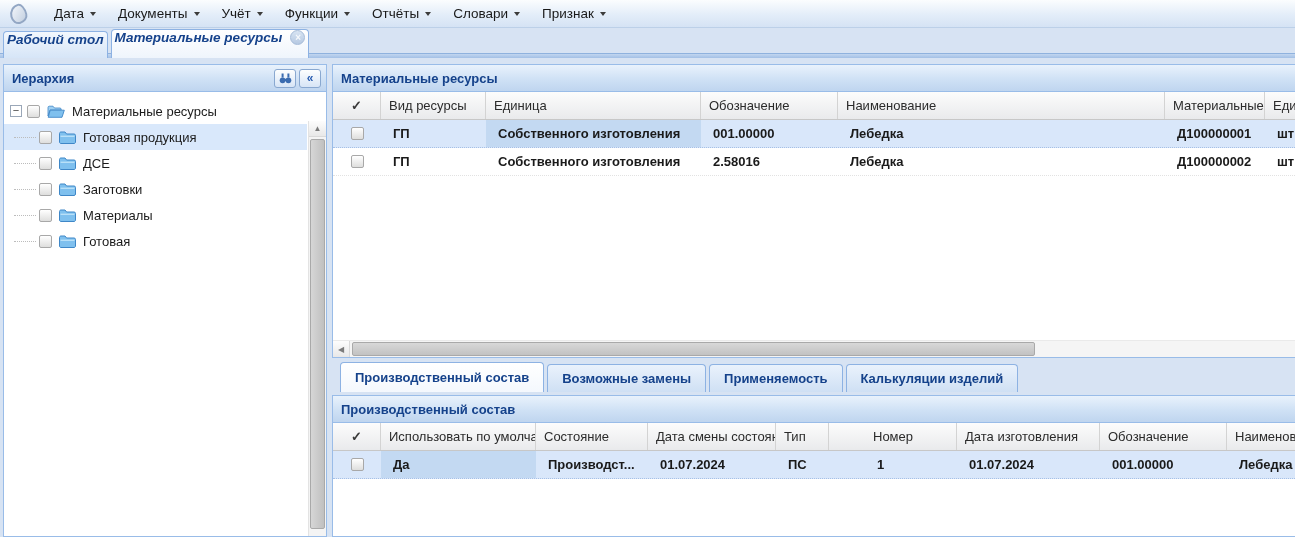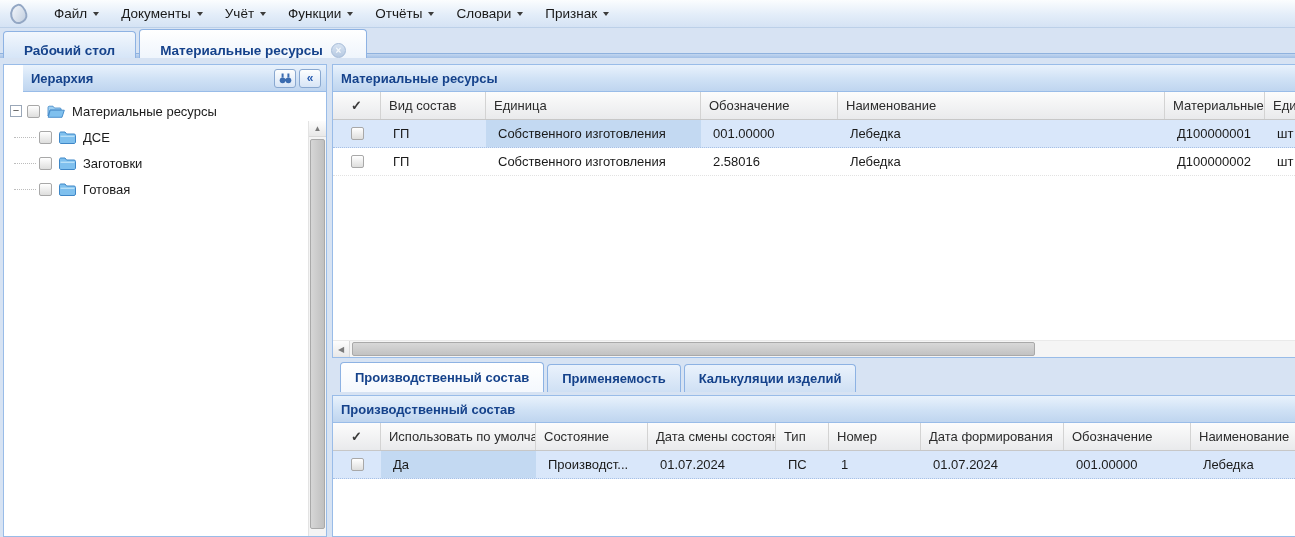--- a/index.html
+++ b/index.html
@@ -13,39 +13,39 @@
   .logo::before { content:""; position:absolute; inset:0; border:2px solid #93a7c4;
                   background:linear-gradient(135deg,#f4f7fb,#c2cfe0);
                   border-radius:60% 40% 55% 45% / 55% 60% 40% 45%; transform:rotate(-14deg); }
   .menu-item { display:flex; align-items:center; gap:6px; padding:4px 10px; font-size:13.5px; cursor:default; }
   .caret { width:0; height:0; border-left:3.5px solid transparent; border-right:3.5px solid transparent; border-top:4px solid #3c3c3c; }
 
   
   .tabbar { height:30px; background:#d7e3f3; position:relative; display:flex; align-items:flex-end; padding-left:3px; gap:3px; }
   .tabbar::after { content:""; position:absolute; left:0; right:0; bottom:0; height:4px;
                    background:linear-gradient(#c2d6f0,#a3c0e6); border-top:1px solid #8fb2de; z-index:0; }
-  .tab { position:relative; z-index:1; height:27px; display:flex; align-items:flex-end; gap:8px; padding:0 20px;
+  .tab { position:relative; z-index:1; height:27px; display:flex; align-items:flex-start; gap:8px; padding:0 3px;
          border:1px solid #8db2e3; border-bottom:none; border-radius:4px 4px 0 0;
-         background:linear-gradient(#f2f7fd,#d6e5f7); color:#15428b; font-weight:bold; font-size:13.5px; }
+         background:linear-gradient(#f2f7fd,#d6e5f7); color:#15428b; font-weight:bold; font-size:13.5px;font-style:italic; }
   .tab.active { background:linear-gradient(#ffffff,#eff5fc); height:29px; }
   .tab-close { width:15px; height:15px; border-radius:8px; border:1px solid #a5bbd8; color:#f6f9fc;
                background:linear-gradient(#d8e4f2,#b6c9e2); font-size:10px; line-height:13px; text-align:center; font-weight:bold; }
 
   
   .content { position:absolute; top:64px; left:0; bottom:0; width:1345px; }
   .panel-header { height:27px; background:linear-gradient(#e9f2fc,#cfe1f5 55%,#bfd5ef);
                   border-bottom:1px solid #99bce8; display:flex; align-items:center;
                   padding:0 5px 0 8px; color:#15428b; font-weight:bold; }
   .panel-header .spacer { flex:1; }
   .tool-btn { width:22px; height:19px; border:1px solid #89a8d0; border-radius:3px; margin-left:3px;
               background:linear-gradient(#fdfefe,#d7e5f6); display:flex; align-items:center; justify-content:center;
               color:#2a5db0; font-weight:bold; font-size:12px; line-height:1; }
 
   
-  .tree-panel { position:absolute; left:3px; top:0; bottom:0; width:324px; border:1px solid #99bce8; background:#fff;padding-left:19px; }
+  .tree-panel { position:absolute; left:3px; top:0; bottom:0; width:324px; border:1px solid #99bce8; background:#fff; }
   .tree-body { position:absolute; top:28px; left:0; right:0; bottom:0; padding-top:5px; background:#fff; }
   .tree-row { height:26px; display:flex; align-items:center; padding-left:6px; margin-right:19px; }
   .tree-row.child { padding-left:10px; }
   .tree-row.selected { background:#d9e8fb; }
   .expander { width:12px; height:12px; border:1px solid #9aa7b8; background:#fff; color:#444;
               font-size:11px; line-height:9px; text-align:center; margin-right:5px; flex:none; }
   .cb { width:13px; height:13px; border:1px solid #a8a8a8; border-radius:2px;
         background:linear-gradient(#ffffff,#dededd); flex:none; }
   .tree-row .cb { margin-right:7px; }
   .connector { width:22px; border-top:1px dotted #bcbcbc; margin-right:3px; flex:none; }
@@ -60,29 +60,29 @@
   
   .right { position:absolute; left:332px; top:0; bottom:0; width:1010px; }
   .main-grid-panel { position:absolute; top:0; left:0; right:0; height:294px; border:1px solid #99bce8; background:#fff; }
   .grid-hrow { display:flex; height:28px; background:linear-gradient(#fcfcfc,#e9eaec); border-bottom:1px solid #c7c7c7; }
   .gh { border-right:1px solid #d3d3d3; display:flex; align-items:center; padding:0 8px;
         color:#2b2b2b; overflow:hidden; white-space:nowrap; }
   .center { justify-content:center; padding:0; }
   .grid-row { display:flex; height:28px; background:#fff; }
   .grid-row.selected { background:#d9e7fa; border-bottom:1px dotted #a6c0e6; }
   .grid-row.plain { border-bottom:1px dotted #e2e2e2; }
-  .gc { display:flex; align-items:center; padding:12px 12px; overflow:hidden; white-space:nowrap; }
+  .gc { display:flex; align-items:center; padding:12px 12px; overflow:hidden; white-space:nowrap;font-weight:bold; }
   .gc.focused { background:#c3d9f2; }
   .checkglyph { color:#3a3a3a; font-weight:bold; font-size:13px; }
 
   .c0{width:48px;flex:none;} .c1{width:105px;flex:none;} .c2{width:215px;flex:none;}
   .c3{width:137px;flex:none;} .c4{width:327px;flex:none;} .c5{width:100px;flex:none;}
   .c6{flex:1;min-width:140px;}
   .b0{width:48px;flex:none;} .b1{width:155px;flex:none;} .b2{width:112px;flex:none;}
-  .b3{width:128px;flex:none;} .b4{width:53px;flex:none;} .b5{width:92px;flex:none;}
+  .b3{width:128px;flex:none;} .b4{width:53px;flex:none;} .b5{width:92px;flex:none;margin-left:36px;}
   .b6{width:143px;flex:none;} .b7{width:127px;flex:none;} .b8{flex:1;min-width:180px;}
 
   .hscroll { position:absolute; left:0; right:0; bottom:0; height:17px; background:#f5f5f5; border-top:1px solid #eaeaea; }
   .hscroll .left { position:absolute; left:0; top:0; width:17px; height:16px; display:flex; align-items:center; justify-content:center;
                    font-size:8px; color:#7b7b7b; background:linear-gradient(#fdfdfd,#e8e8e8); border-right:1px solid #d9d9d9; }
   .hscroll .thumb { position:absolute; left:19px; top:1px; width:683px; height:14px;
                     background:linear-gradient(#d8d8d8,#c2c2c2); border:1px solid #a9a9a9; border-radius:2px; }
 
   .subtabs { position:absolute; top:298px; left:0; right:0; height:30px; display:flex; align-items:flex-end; gap:3px; padding-left:8px; }
   .subtab { height:28px; display:flex; align-items:center; padding:0 14px; white-space:nowrap;
@@ -93,21 +93,21 @@
   .bottom-panel { position:absolute; top:331px; left:0; right:0; bottom:0; border:1px solid #99bce8; background:#fff; }
 </style>
 </head>
 <body>
 
 <div>
 
   <div class="menubar">
     <span class="logo"></span>
     <div class="menu-item">
-        <span>Файл</span>
+        <span>Дата</span>
         <i class="caret"></i>
       </div>
     <div class="menu-item">
         <span>Документы</span>
         <i class="caret"></i>
       </div>
     <div class="menu-item">
         <span>Учёт</span>
         <i class="caret"></i>
       </div>
@@ -161,20 +161,29 @@
         <div class="tree-row">
           <span class="expander">−</span>
           <span class="cb"></span>
           <svg class="folder-svg" width="18" height="13" viewBox="0 0 18 13">
             <path d="M1 2.5 C1 1.8 1.5 1.2 2.2 1.2 H6 L7.5 3 H13 C13.7 3 14.2 3.6 14.2 4.3 V5 H3 L1 11 Z" fill="#9fd0f2" stroke="#3f87c7" stroke-width="0.8"></path>
             <path d="M3.2 5.2 H17.3 L15 12.3 H1.2 Z" fill="#7fc0ee" stroke="#3f87c7" stroke-width="0.9"></path>
           </svg>
           <span>Материальные ресурсы</span>
         </div>
 
+        <div class="tree-row child selected">
+          <span class="connector"></span>
+          <span class="cb"></span>
+          <svg class="folder-svg" width="17" height="13" viewBox="0 0 17 13">
+            <path d="M0.5 2.5 C0.5 1.7 1.1 1 1.9 1 H6 L7.6 3 H15.1 C15.9 3 16.5 3.6 16.5 4.4 V11 C16.5 11.8 15.9 12.5 15.1 12.5 H1.9 C1.1 12.5 0.5 11.8 0.5 11 Z" fill="#7fc0ee" stroke="#3f87c7"></path>
+            <path d="M1.5 4.6 H15.5 V6 H1.5 Z" fill="#b9e0f8"></path>
+          </svg>
+          <span>Готовая продукция</span>
+        </div>
 
         <div class="tree-row child">
           <span class="connector"></span>
           <span class="cb"></span>
           <svg class="folder-svg" width="17" height="13" viewBox="0 0 17 13">
             <path d="M0.5 2.5 C0.5 1.7 1.1 1 1.9 1 H6 L7.6 3 H15.1 C15.9 3 16.5 3.6 16.5 4.4 V11 C16.5 11.8 15.9 12.5 15.1 12.5 H1.9 C1.1 12.5 0.5 11.8 0.5 11 Z" fill="#7fc0ee" stroke="#3f87c7"></path>
             <path d="M1.5 4.6 H15.5 V6 H1.5 Z" fill="#b9e0f8"></path>
           </svg>
           <span>ДСЕ</span>
         </div>
@@ -182,20 +191,29 @@
         <div class="tree-row child">
           <span class="connector"></span>
           <span class="cb"></span>
           <svg class="folder-svg" width="17" height="13" viewBox="0 0 17 13">
             <path d="M0.5 2.5 C0.5 1.7 1.1 1 1.9 1 H6 L7.6 3 H15.1 C15.9 3 16.5 3.6 16.5 4.4 V11 C16.5 11.8 15.9 12.5 15.1 12.5 H1.9 C1.1 12.5 0.5 11.8 0.5 11 Z" fill="#7fc0ee" stroke="#3f87c7"></path>
             <path d="M1.5 4.6 H15.5 V6 H1.5 Z" fill="#b9e0f8"></path>
           </svg>
           <span>Заготовки</span>
         </div>
 
+        <div class="tree-row child">
+          <span class="connector"></span>
+          <span class="cb"></span>
+          <svg class="folder-svg" width="17" height="13" viewBox="0 0 17 13">
+            <path d="M0.5 2.5 C0.5 1.7 1.1 1 1.9 1 H6 L7.6 3 H15.1 C15.9 3 16.5 3.6 16.5 4.4 V11 C16.5 11.8 15.9 12.5 15.1 12.5 H1.9 C1.1 12.5 0.5 11.8 0.5 11 Z" fill="#7fc0ee" stroke="#3f87c7"></path>
+            <path d="M1.5 4.6 H15.5 V6 H1.5 Z" fill="#b9e0f8"></path>
+          </svg>
+          <span>Материалы</span>
+        </div>
 
         <div class="tree-row child">
           <span class="connector"></span>
           <span class="cb"></span>
           <svg class="folder-svg" width="17" height="13" viewBox="0 0 17 13">
             <path d="M0.5 2.5 C0.5 1.7 1.1 1 1.9 1 H6 L7.6 3 H15.1 C15.9 3 16.5 3.6 16.5 4.4 V11 C16.5 11.8 15.9 12.5 15.1 12.5 H1.9 C1.1 12.5 0.5 11.8 0.5 11 Z" fill="#7fc0ee" stroke="#3f87c7"></path>
             <path d="M1.5 4.6 H15.5 V6 H1.5 Z" fill="#b9e0f8"></path>
           </svg>
           <span>Готовая</span>
         </div>
@@ -213,21 +231,21 @@
     <div class="right">
 
       <div class="main-grid-panel">
         <div class="panel-header">
           <span>Материальные ресурсы</span>
         </div>
         <div class="grid-hrow">
           <div class="gh c0 center">
               <span class="checkglyph">✓</span>
             </div>
-          <div class="gh c1">Вид состав</div>
+          <div class="gh c1">Вид ресурсы</div>
           <div class="gh c2">Единица</div>
           <div class="gh c3">Обозначение</div>
           <div class="gh c4">Наименование</div>
           <div class="gh c5">Материальные</div>
           <div class="gh c6">Единица</div>
         </div>
         <div class="grid-row selected">
           <div class="gc c0 center">
               <span class="cb"></span>
             </div>
@@ -250,38 +268,39 @@
           <div class="gc c6">шт</div>
         </div>
         <div class="hscroll">
           <div class="left">◀</div>
           <div class="thumb"></div>
         </div>
       </div>
 
       <div class="subtabs">
         <div class="subtab active">Производственный состав</div>
+        <div class="subtab">Возможные замены</div>
         <div class="subtab">Применяемость</div>
         <div class="subtab">Калькуляции изделий</div>
       </div>
 
       <div class="bottom-panel">
         <div class="panel-header">
           <span>Производственный состав</span>
         </div>
         <div class="grid-hrow">
           <div class="gh b0 center">
               <span class="checkglyph">✓</span>
             </div>
           <div class="gh b1">Использовать по умолчанию</div>
           <div class="gh b2">Состояние</div>
           <div class="gh b3">Дата смены состояния</div>
           <div class="gh b4">Тип</div>
           <div class="gh b5">Номер</div>
-          <div class="gh b6">Дата формирования</div>
+          <div class="gh b6">Дата изготовления</div>
           <div class="gh b7">Обозначение</div>
           <div class="gh b8">Наименование</div>
         </div>
         <div class="grid-row selected">
           <div class="gc b0 center">
               <span class="cb"></span>
             </div>
           <div class="gc b1 focused">Да</div>
           <div class="gc b2">Производст...</div>
           <div class="gc b3">01.07.2024</div>

